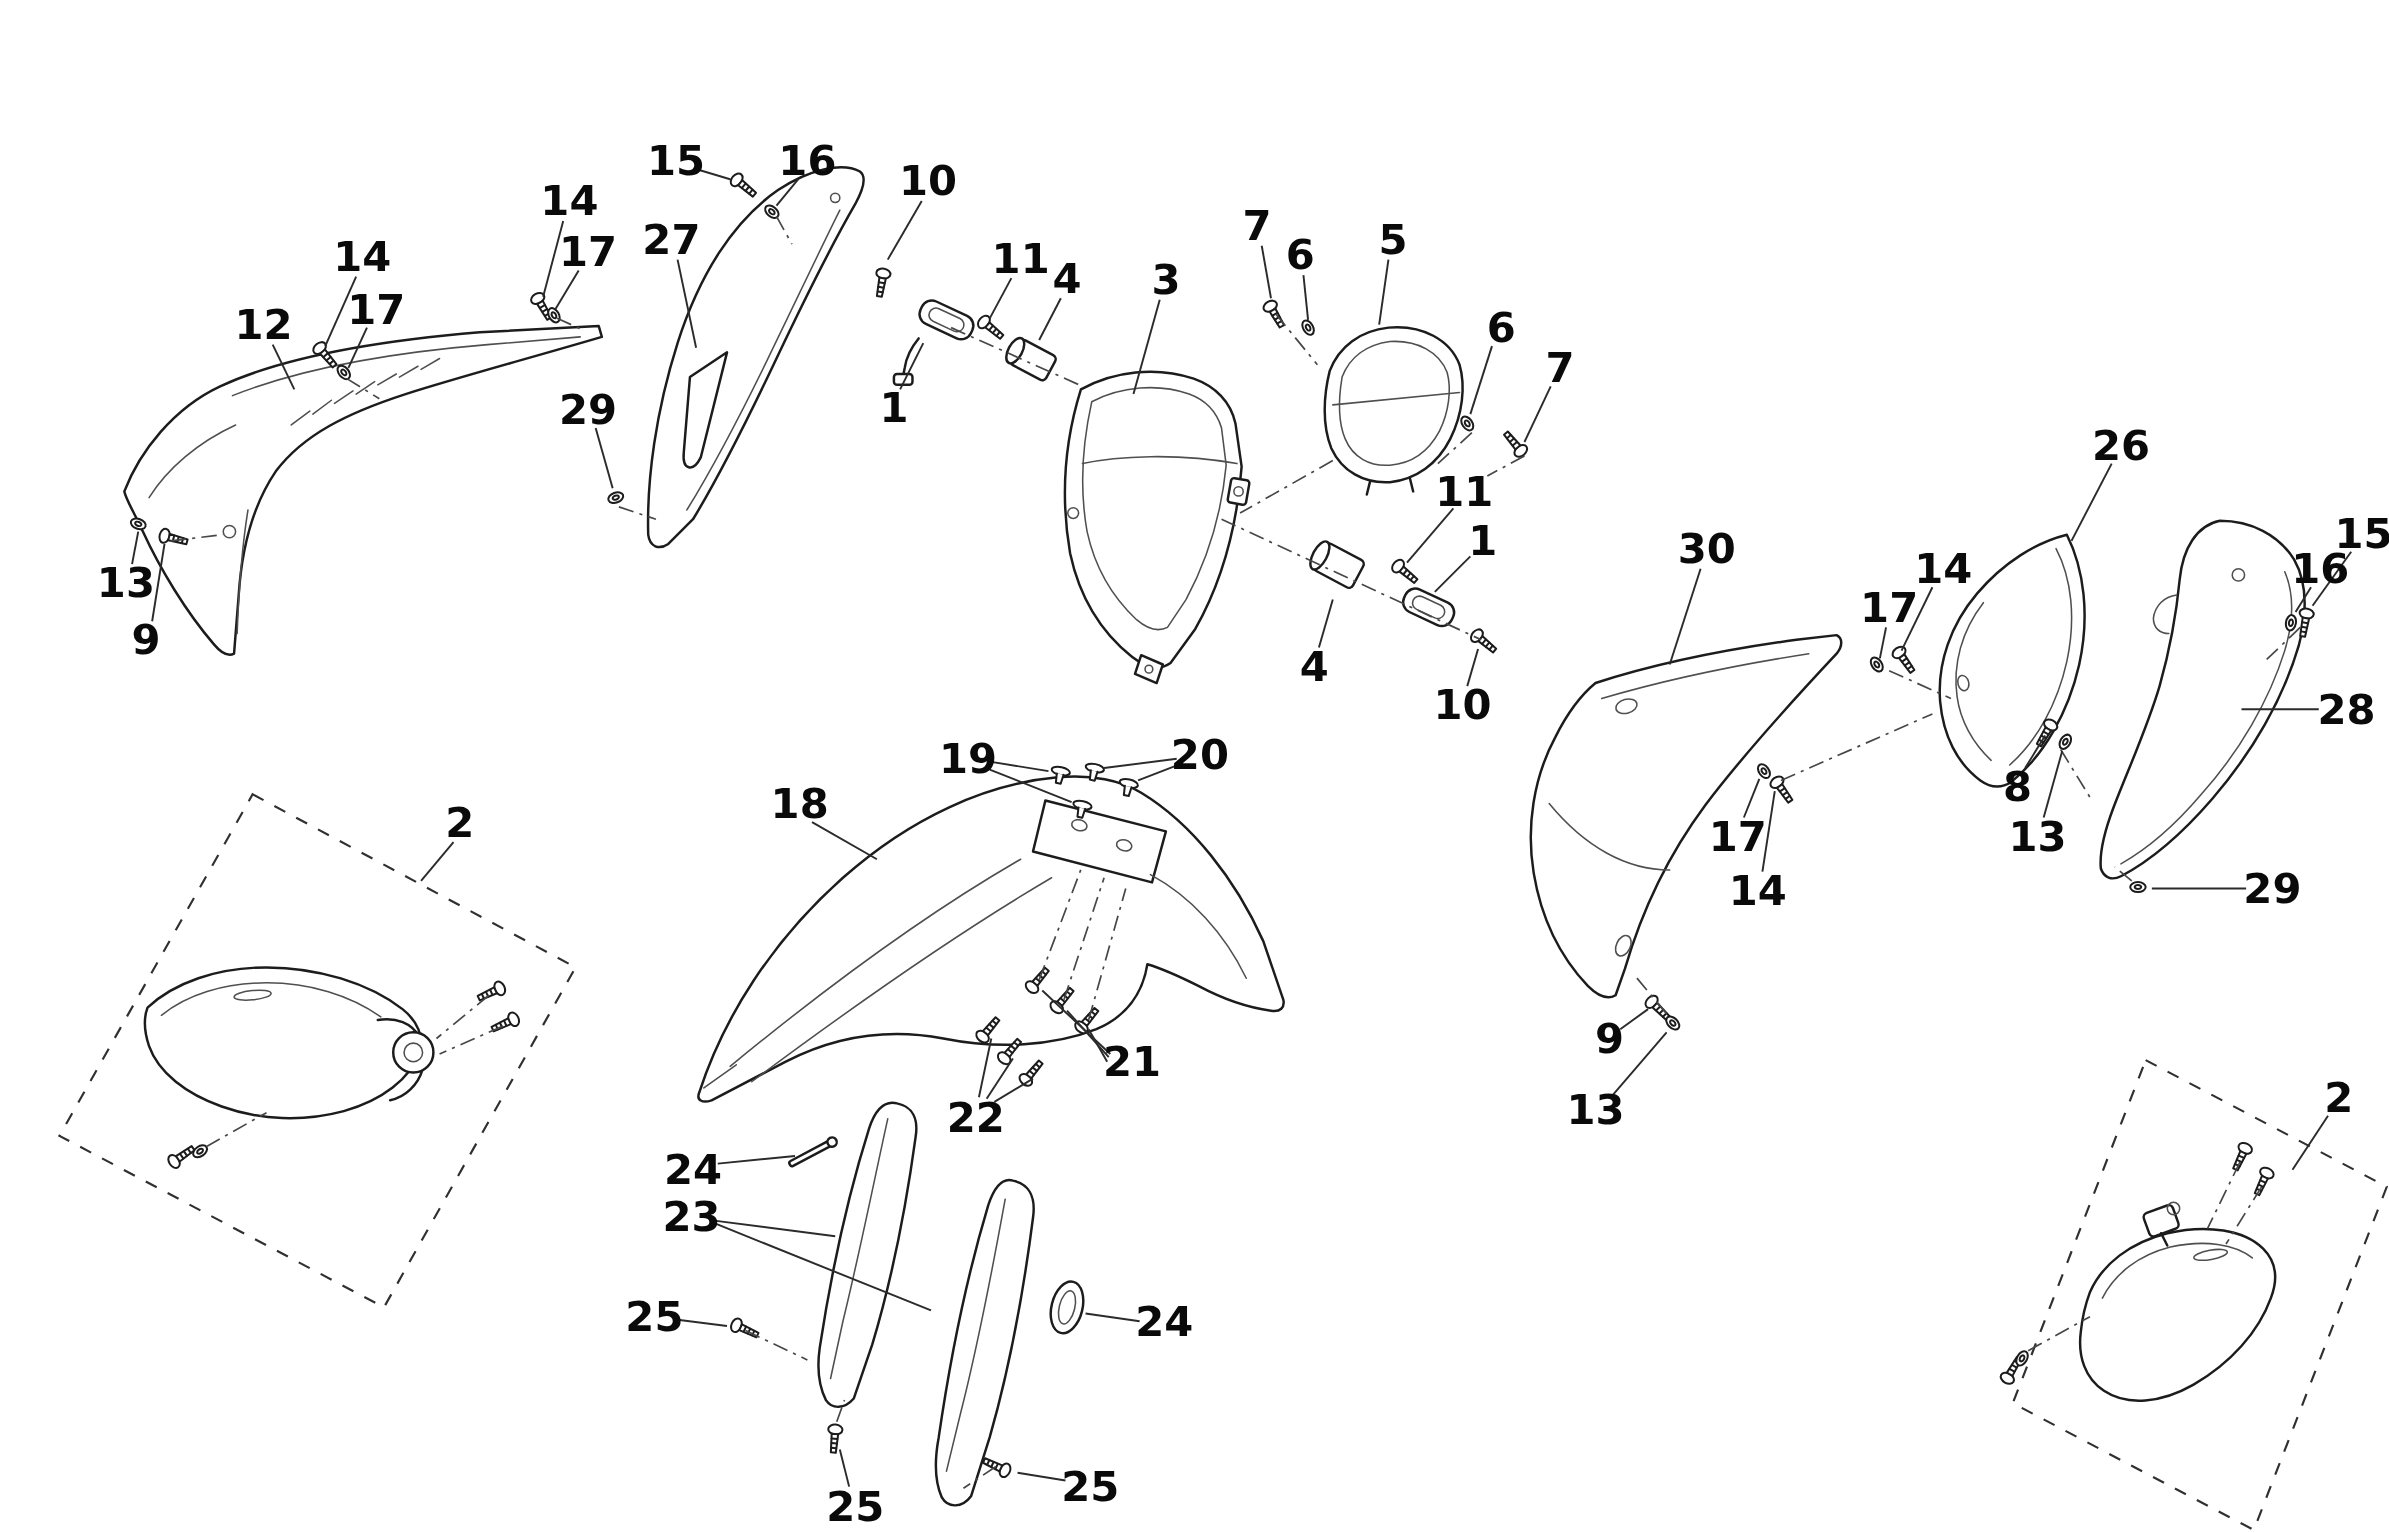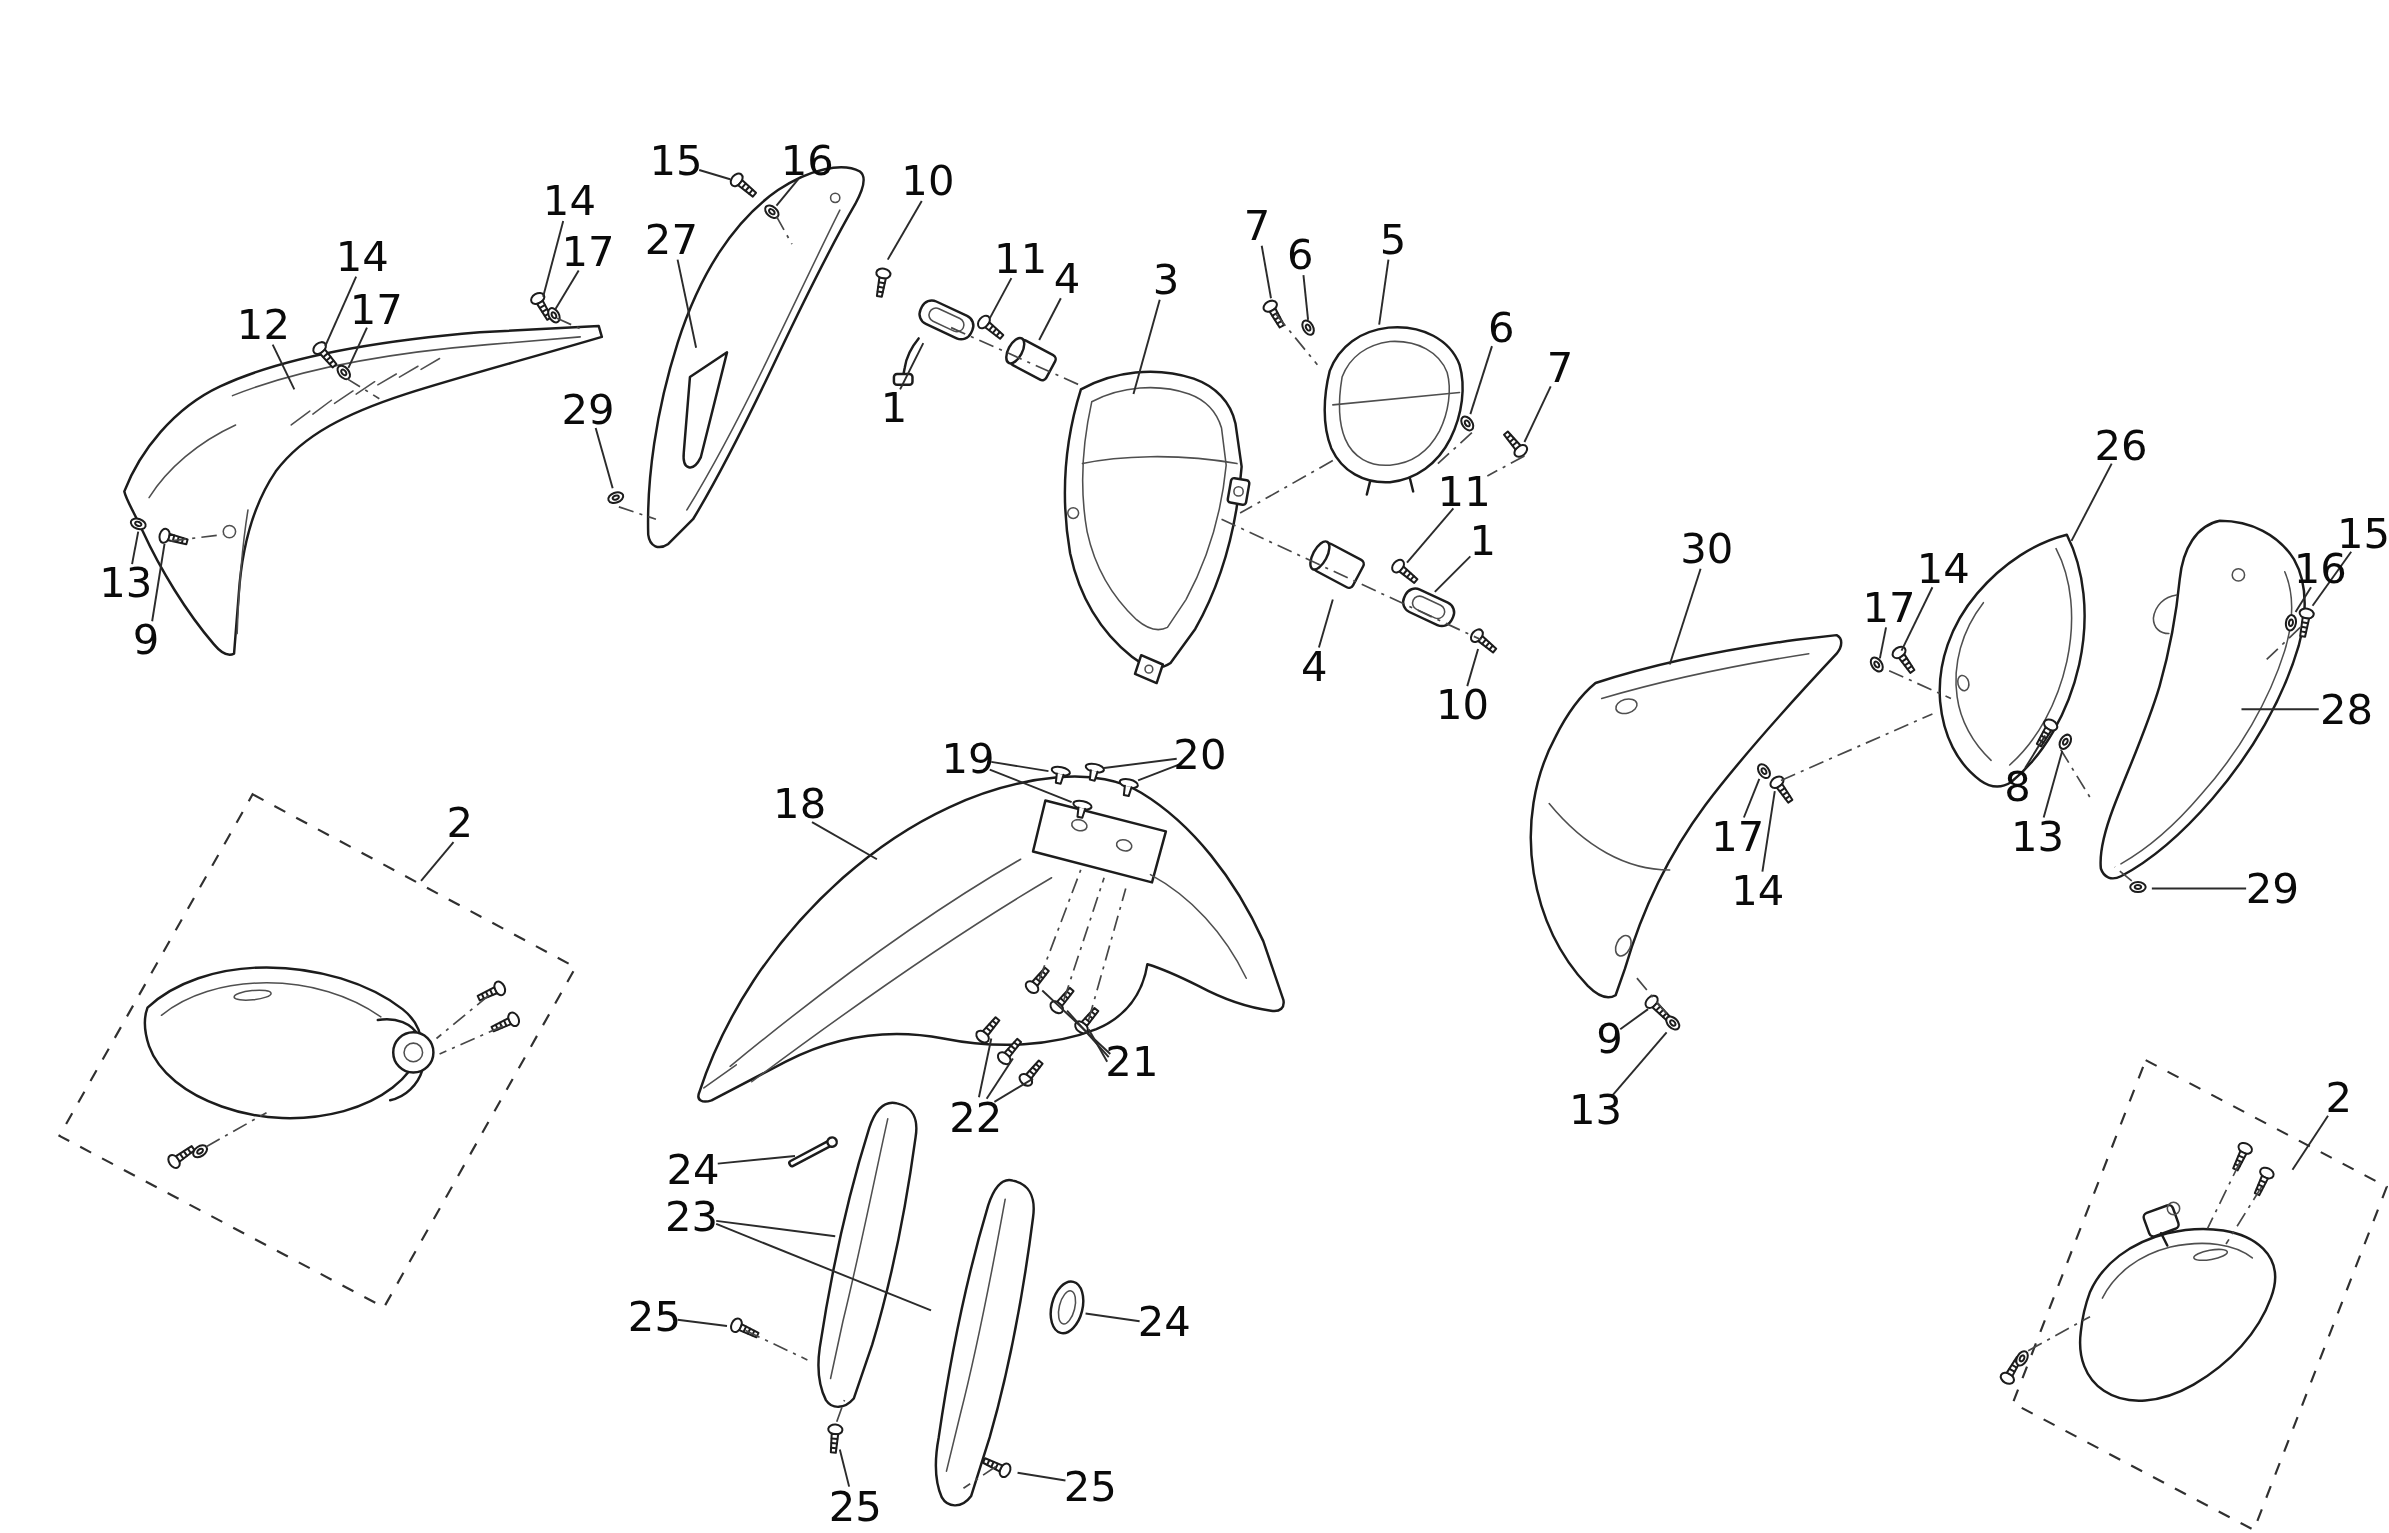--- a/index.html
+++ b/index.html
@@ -1,21 +1,21 @@
 <!DOCTYPE html>
 <html style="--bg: #ffffff; --line: #1c1c1c; --label: #0a0a0a;font-size:11.3px"><head>
 <meta charset="utf-8">
 <style>
   :root{
     --bg:#ffffff;
     --line:#1c1c1c;
     --label:#0a0a0a;
   }
   html,body{margin:0;padding:0;background:var(--bg);}
-  .stage{width:100vw;height:100vh;overflow:hidden;background:var(--bg);}
+  .stage{width:100vw;height:100vh;overflow:hidden;background:var(--bg);font-weight:bold;}
   svg{display:block;width:100%;height:100%;}
   .fill{fill:#ffffff;stroke:var(--line);stroke-width:1.6;stroke-linejoin:round;stroke-linecap:round;}
   .ln{fill:none;stroke:var(--line);stroke-width:1.6;stroke-linejoin:round;stroke-linecap:round;}
   .thin{fill:none;stroke:#4f4f4f;stroke-width:1;stroke-linejoin:round;stroke-linecap:round;}
   .dash{fill:none;stroke:#474747;stroke-width:1.1;stroke-dasharray:10 4 2 4;}
   .box{fill:none;stroke:#303030;stroke-width:1.4;stroke-dasharray:8 8;}
   .sw{fill:#ffffff;stroke:var(--line);stroke-width:1.3;stroke-linejoin:round;stroke-linecap:round;}
   .ldr{stroke:#2b2b2b;stroke-width:1.25;}
   text.cl{font-family:"DejaVu Sans","Liberation Sans",sans-serif;font-size:27px;fill:var(--label);text-anchor:middle;dominant-baseline:central;}
 </style>

